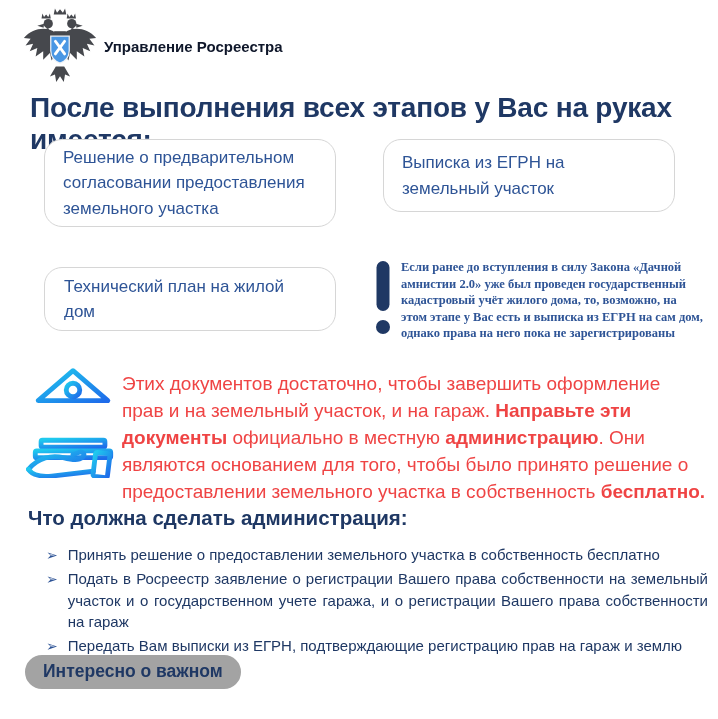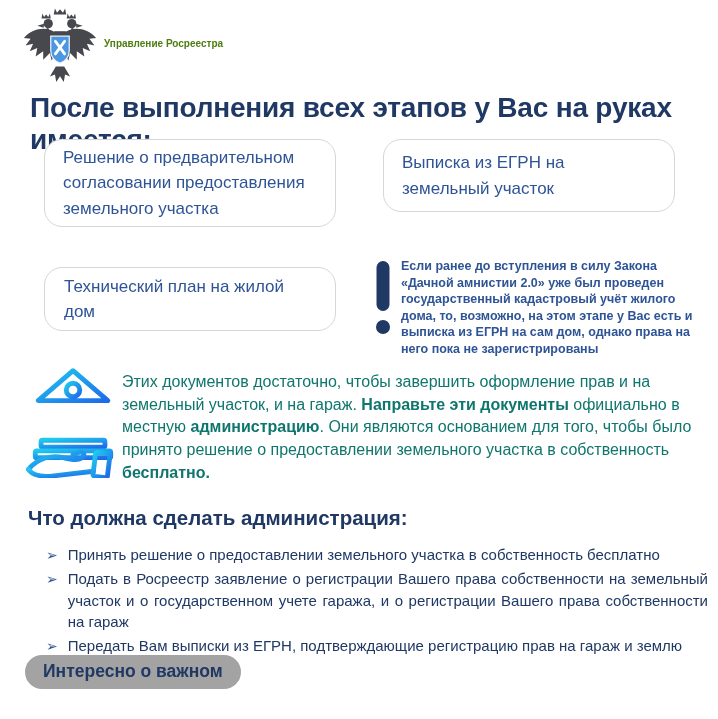--- a/index.html
+++ b/index.html
@@ -6,21 +6,21 @@
   body{
     width:718px;height:719px;position:relative;overflow:hidden;
     font-family:"Liberation Sans","DejaVu Sans",sans-serif;
     -webkit-font-smoothing:antialiased;
   }
   .abs{position:absolute;}
 
   
   .logo-emblem{left:18px;top:6px;width:84px;height:84px;}
   .org-name{
-    left:104px;top:37px;font-size:10px;font-weight:700;color:#4d7c0f;
+    left:104px;top:37px;font-size:15px;font-weight:700;color:#0f172a;
     line-height:1.3;white-space:nowrap;
   }
 
   
   .main-title{
     left:30px;top:92px;width:680px;font-size:28px;font-weight:700;
     color:#1F3864;letter-spacing:-0.2px;
   }
   .admin-heading{
     left:28px;top:506px;width:600px;font-size:20.5px;font-weight:700;color:#1F3864;
@@ -30,30 +30,30 @@
   .card{
     border:1.5px solid #D6D6D6;border-radius:18px;background:#fff;
     display:flex;align-items:center;padding:0 18px;box-sizing:border-box;
     color:#2E5496;font-size:17px;line-height:1.5;
   }
   .card-1{left:44px;top:139px;width:292px;height:88px;}
   .card-2{left:383px;top:139px;width:292px;height:73px;}
   .card-3{left:44px;top:267px;width:292px;height:64px;padding-left:19px;}
 
   
-  .note{left:375px;top:258px;width:334px;display:flex;align-items:flex-start;}
+  .note{left:375px;top:258px;width:334px;display:flex;align-items:center;font-family:Liberation Serif, serif;}
   .excl-icon{flex:0 0 16px;margin:3px 10px 0 0;}
   .note-text{
     font-size:12.5px;font-weight:600;color:#2E5496;line-height:1.32;width:302px;
   }
 
   
   .bank-icon{left:24px;top:360px;width:98px;height:118px;}
   .info-para{
-    left:122px;top:371px;width:584px;font-size:16px;color:#0f766e;line-height:1.42;
+    left:122px;top:371px;width:584px;font-size:19px;color:#ef4444;line-height:1.42;
   }
   .info-para .b{font-weight:700;}
 
   
   .admin-list{
     left:46px;top:544px;width:662px;margin:0;padding:0;list-style:none;
     color:#1F3864;font-size:15px;line-height:1.45;
   }
   .admin-list li{display:flex;gap:10px;margin-bottom:2px;}
   .bullet-marker{color:#2E5496;flex:0 0 auto;font-size:14px;padding-top:1px;}

